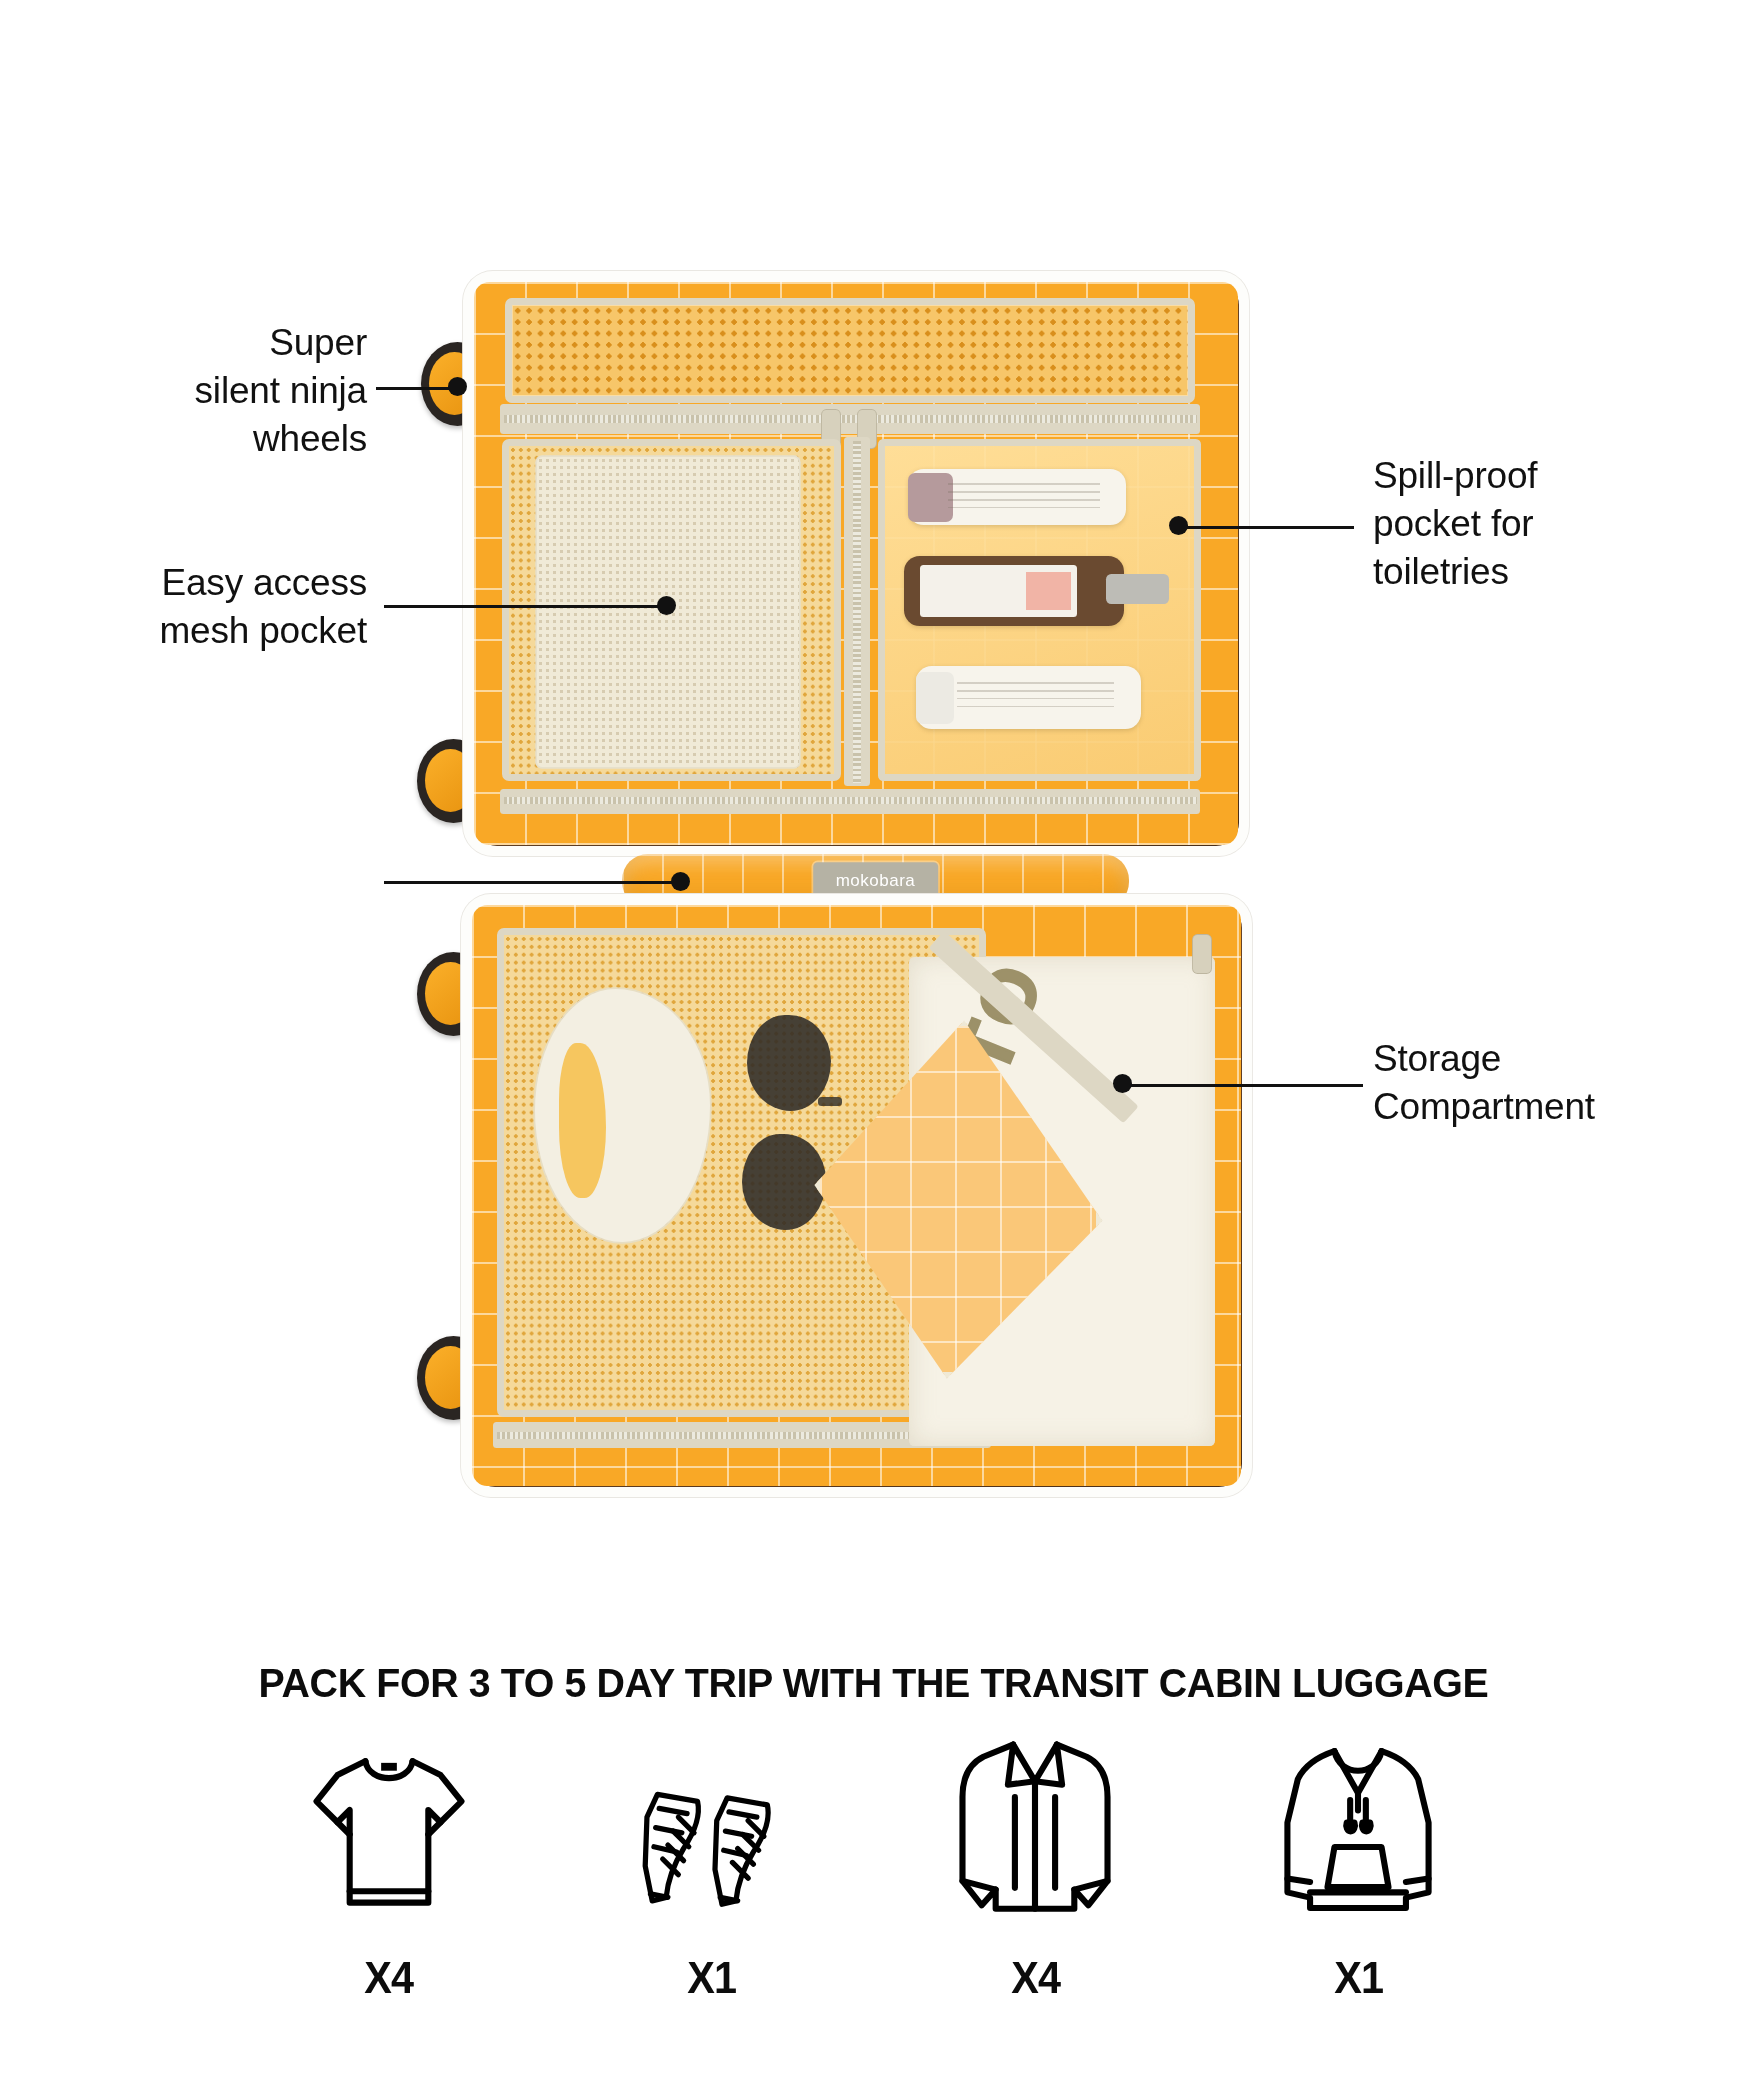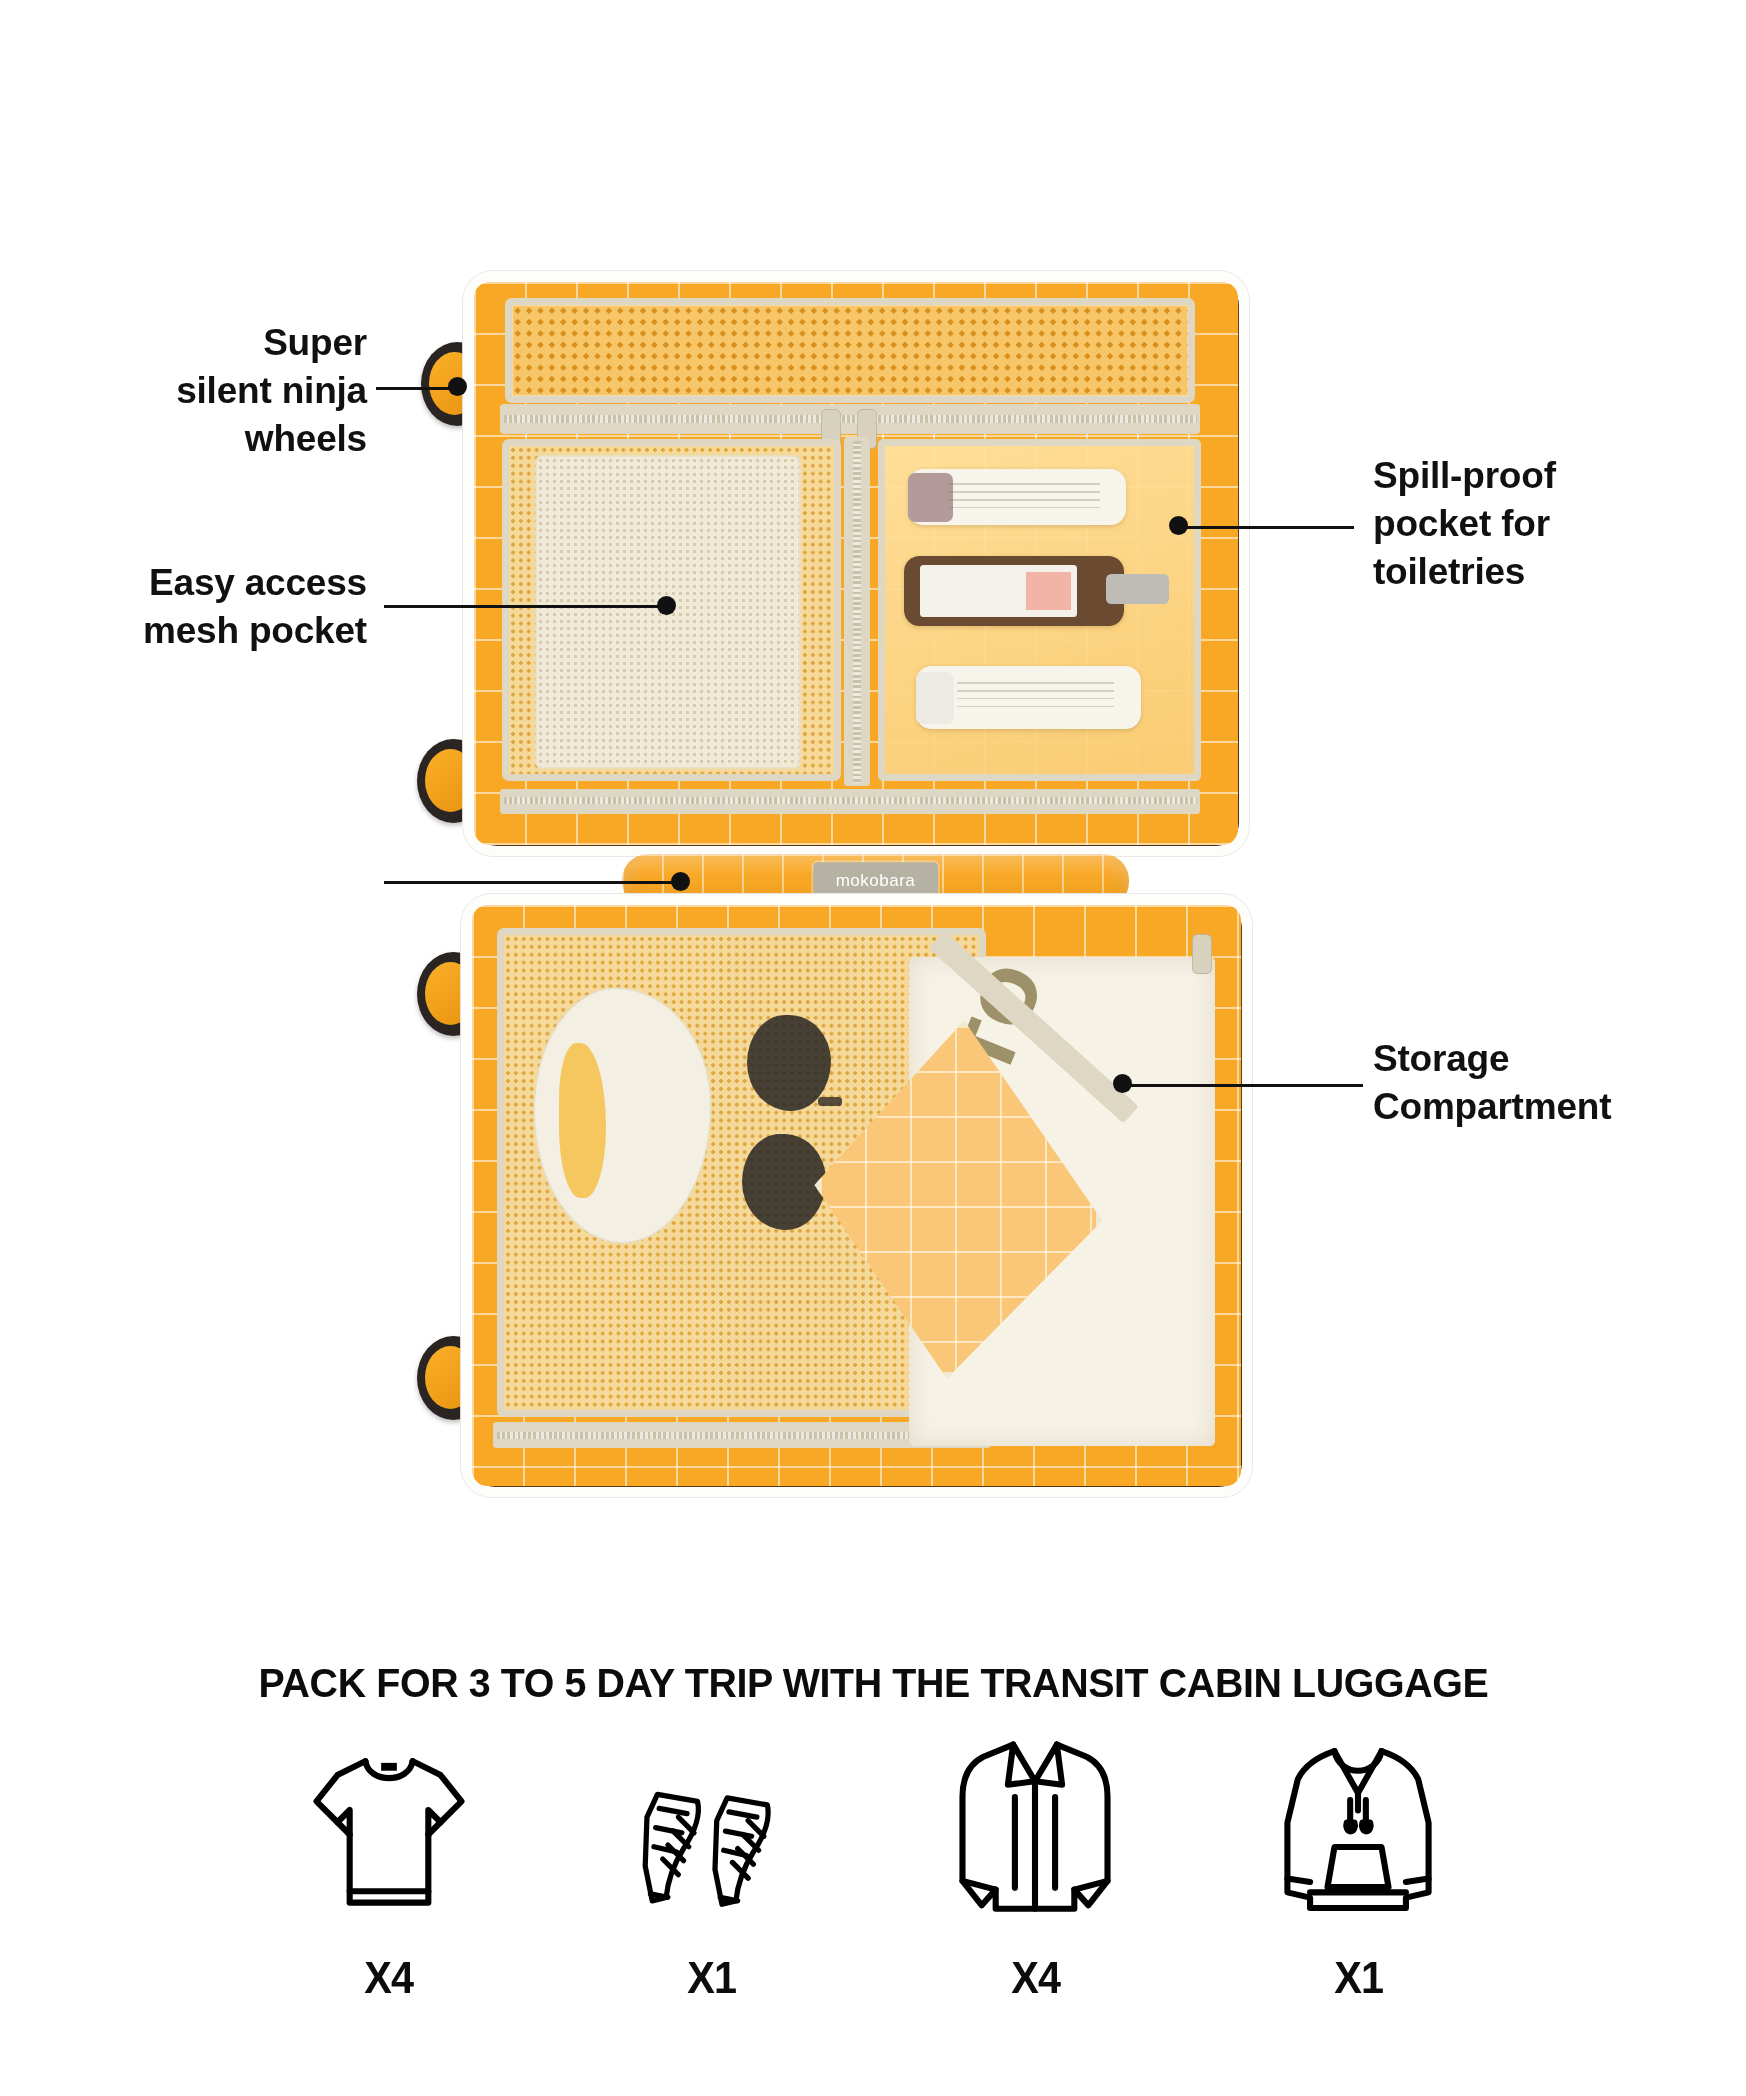--- a/index.html
+++ b/index.html
@@ -20,21 +20,21 @@
     width: 1747px; height: 1555px;
   }
 
   
   .callout-text {
     position: absolute;
     font-family: "Liberation Sans", sans-serif;
     font-size: 37px;
     line-height: 1.30;
     color: #111111;
-    font-weight: 700;
+    font-weight: 400;
     letter-spacing: -0.2px;
     white-space: pre-line;
   }
   .callout-text.right-al { text-align: right; }
   .callout-text.left-al  { text-align: left; }
 
   
   .leader {
     position: absolute;
     height: 2.6px;

